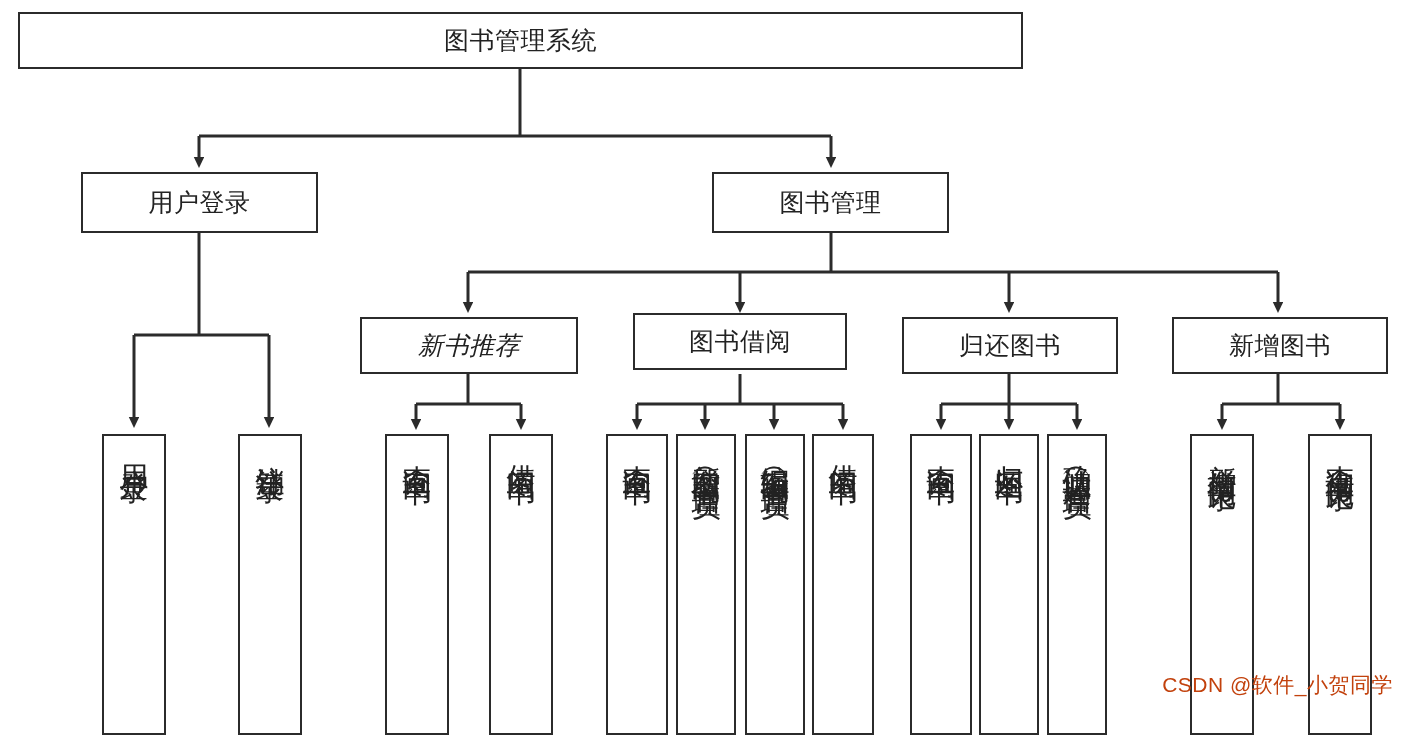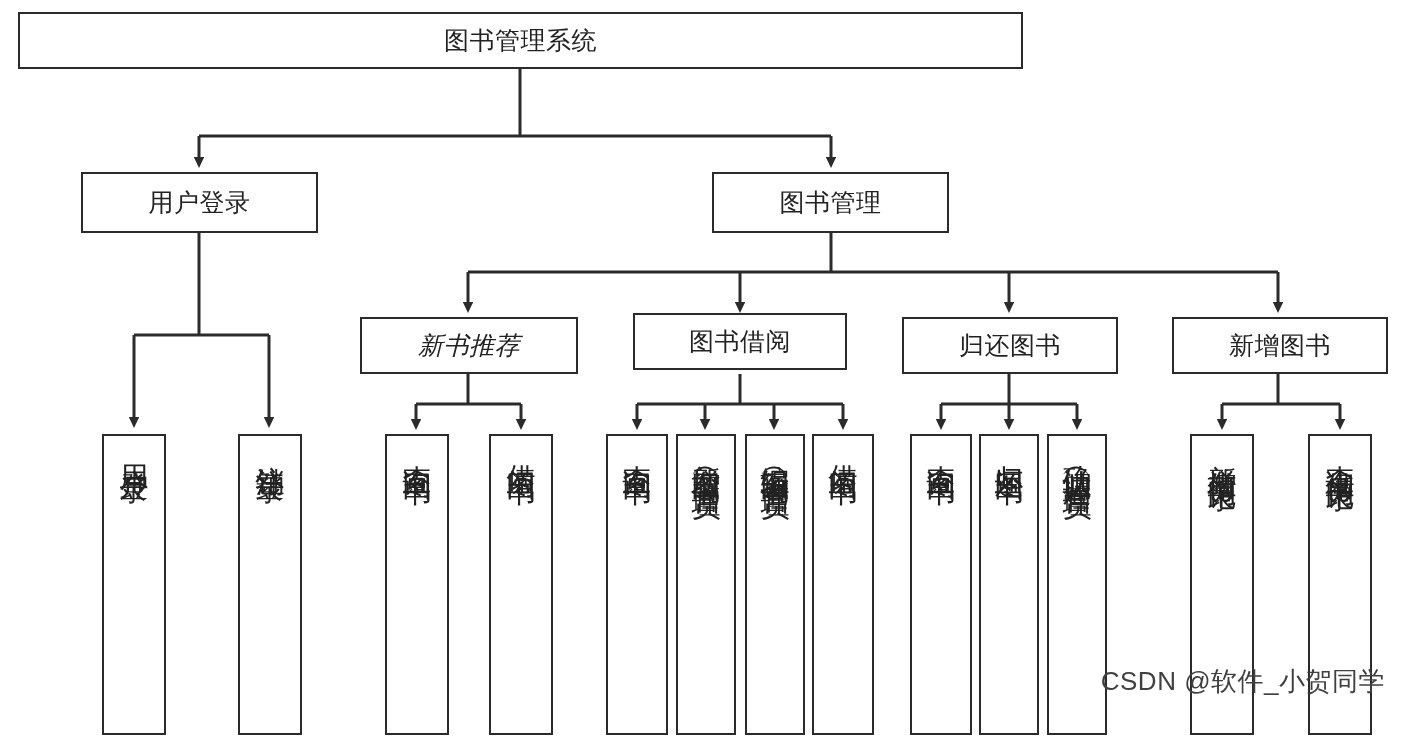--- a/index.html
+++ b/index.html
@@ -49,24 +49,24 @@
     letter-spacing:4px;
   }
   svg#edges{
     position:absolute;left:0;top:0;
     width:1405px;height:747px;
     z-index:1;
     pointer-events:none;
   }
   .watermark{
     position:absolute;
-    right:20px;
+    right:12px;
     bottom:6px;
-    font-size:26px;
-    color:#404040;
+    font-size:21px;
+    color:#c2410c;
     z-index:6;
     white-space:nowrap;
     letter-spacing:0.5px;
   }
 </style>
 </head>
 <body>
 
 <div id="diagram">
 

